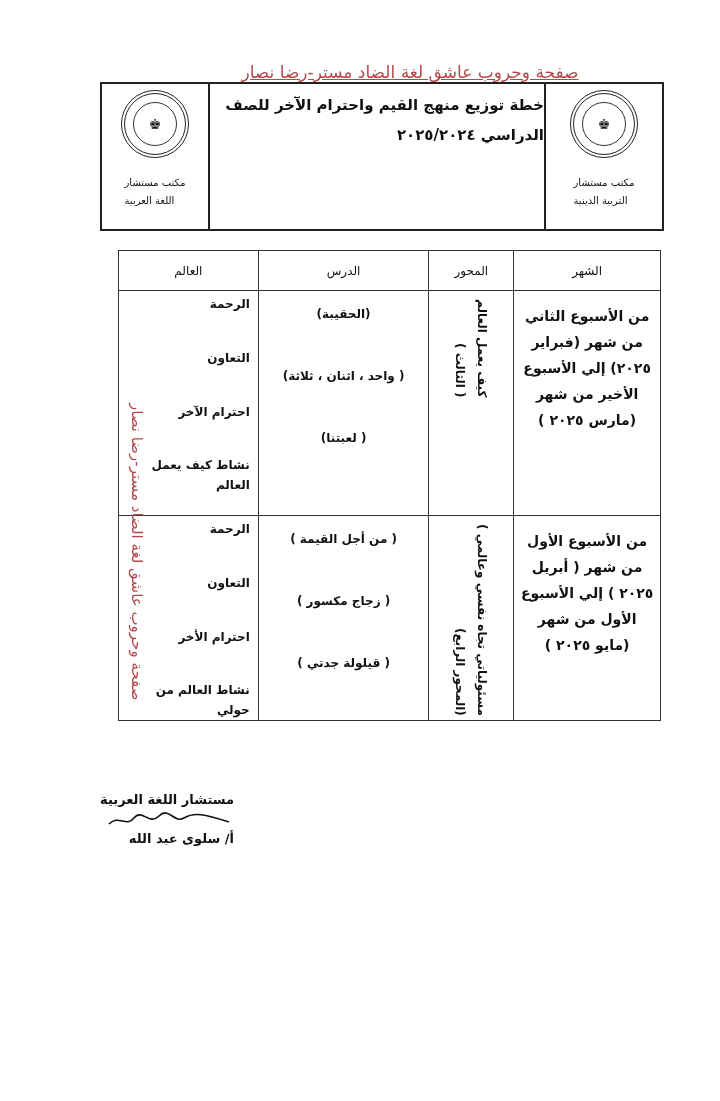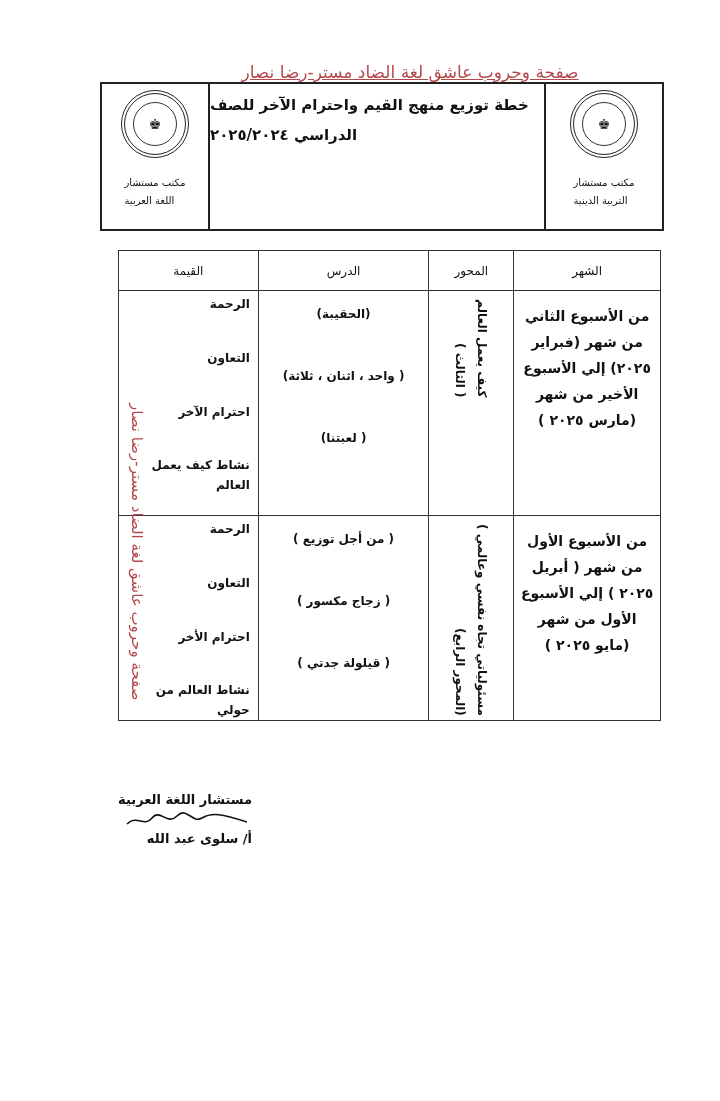--- a/index.html
+++ b/index.html
@@ -32,21 +32,21 @@
     .hdr-side {
       width: 108px; height: 100%;
       display: flex; flex-direction: column; align-items: center;
       box-sizing: border-box;
     }
     .hdr-left { border-right: 2px solid #222; }
     .hdr-right { border-left: 2px solid #222; margin-left: auto; width: 118px; }
     .hdr-center {
       flex: 1;
       direction: rtl;
-      text-align: left;
+      text-align: right;
       padding-top: 6px;
       font-weight: bold;
       font-size: 15px;
       line-height: 30px;
     }
     .logo {
       margin-top: 6px;
       width: 68px; height: 68px;
       border-radius: 50%;
       border: 4px double #222;
@@ -119,21 +119,21 @@
       left: 128px; top: 300px;
       height: 400px;
       writing-mode: vertical-rl;
       color: #b3484a;
       font-size: 15px;
       direction: rtl;
       white-space: nowrap;
     }
     .signature {
       position: absolute;
-      left: 112px; top: 790px;
+      left: 94px; top: 790px;
       width: 140px;
       direction: rtl;
       text-align: right;
       font-weight: bold;
       font-size: 13px;
     }
     .sig-title { line-height: 20px; }
     .sig-scribble { height: 20px; }
     .sig-name { line-height: 18px; }
   </style>
@@ -166,21 +166,21 @@
     </div>
   </div>
 </div>
 
 <table class="plan">
   <thead>
     <tr>
       <th class="col-month">الشهر</th>
       <th class="col-axis">المحور</th>
       <th class="col-lesson">الدرس</th>
-      <th class="col-value">القيمة</th>
+      <th class="col-value">العالم</th>
     </tr>
   </thead>
   <tbody>
     <tr style="height:225px">
       <td class="month">من الأسبوع الثاني من شهر (فبراير ٢٠٢٥) إلي الأسبوع الأخير من شهر (مارس ٢٠٢٥ )</td>
       <td class="axis">
         <div class="axis-vert">
           <div>كيف يعمل العالم</div>
           <div>( الثالث )</div>
         </div>
@@ -199,21 +199,21 @@
     </tr>
     <tr style="height:203px">
       <td class="month">من الأسبوع الأول من شهر ( أبريل ٢٠٢٥ ) إلي الأسبوع الأول من شهر (مايو ٢٠٢٥ )</td>
       <td class="axis">
         <div class="axis-vert">
           <div>مسئولياتي تجاه نفسي وعالمي )</div>
           <div>(المحور الرابع)</div>
         </div>
       </td>
       <td class="lesson">
-        <div class="lesson-item">( من أجل توزيع )</div>
+        <div class="lesson-item">( من أجل القيمة )</div>
         <div class="lesson-item">( زجاج مكسور )</div>
         <div class="lesson-item">( قيلولة جدتي )</div>
       </td>
       <td class="value">
         <div class="value-item">الرحمة</div>
         <div class="value-item">التعاون</div>
         <div class="value-item">احترام الأخر</div>
         <div class="value-item last">نشاط العالم من حولي</div>
       </td>
     </tr>

